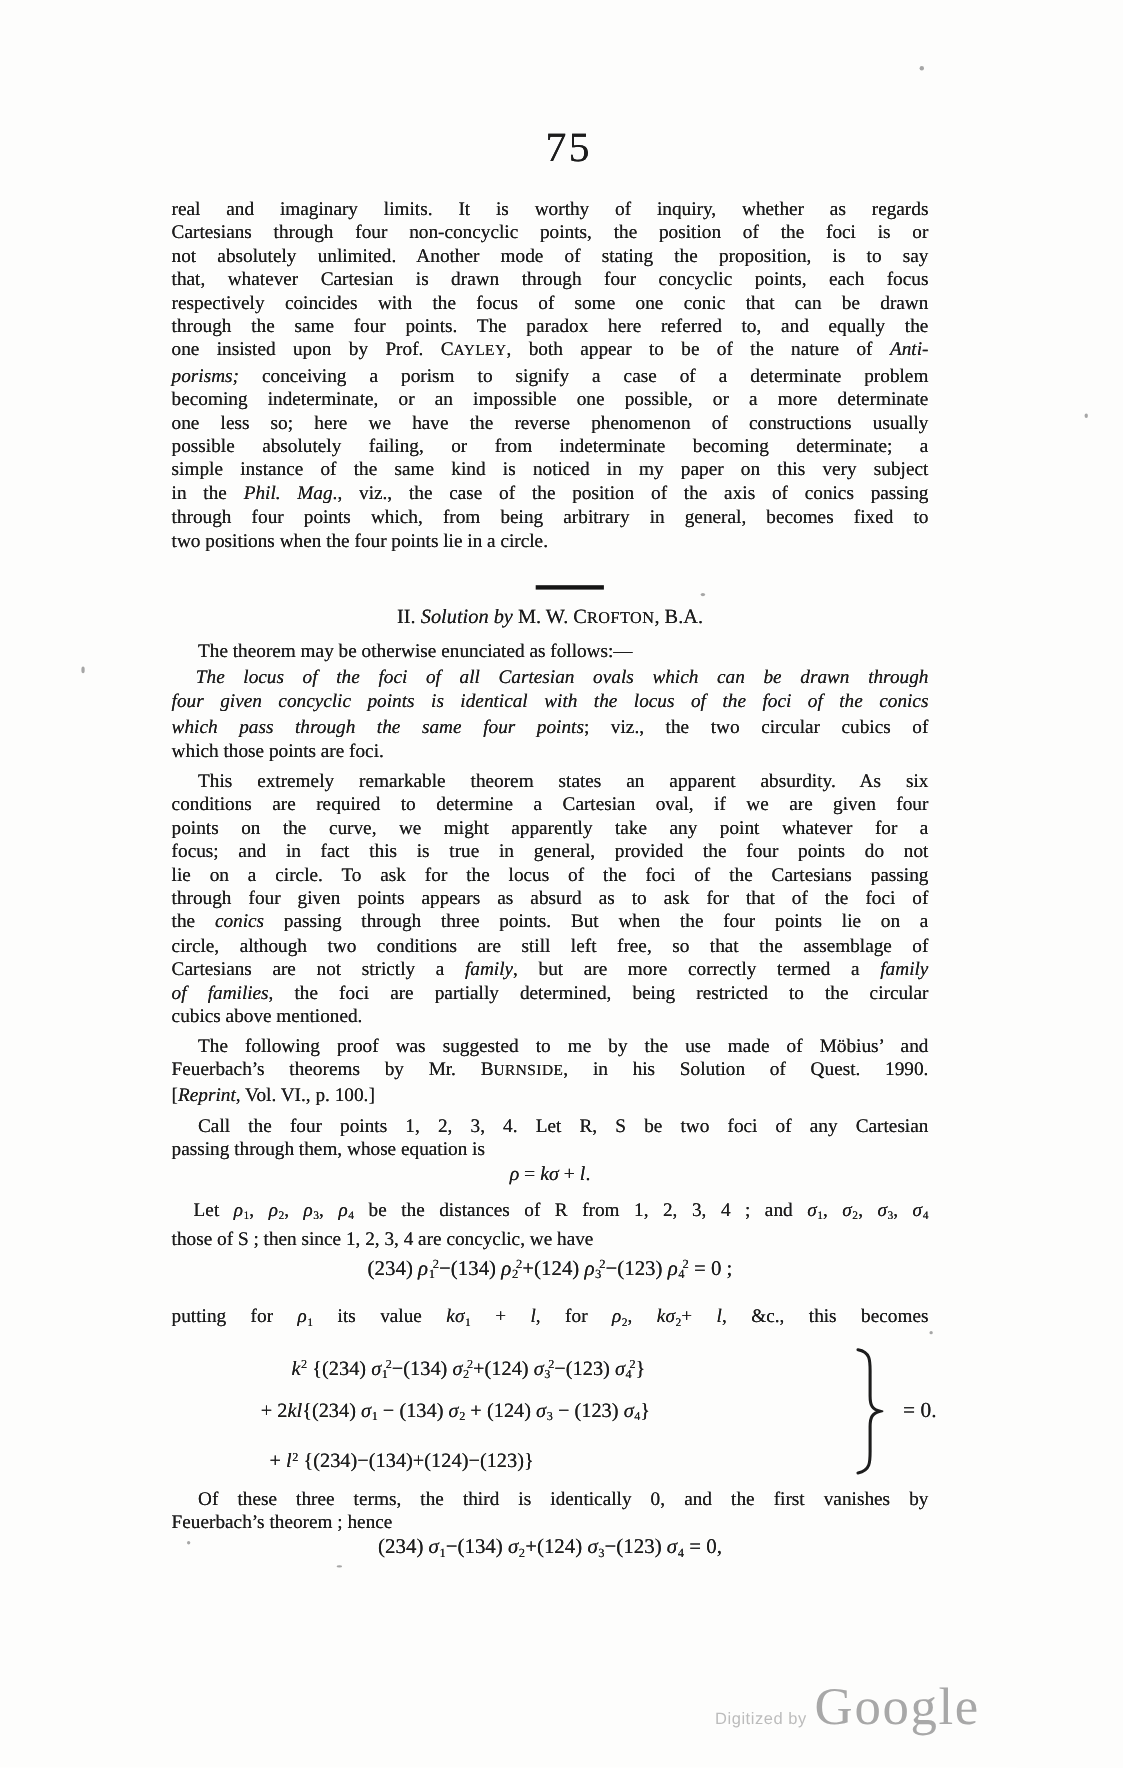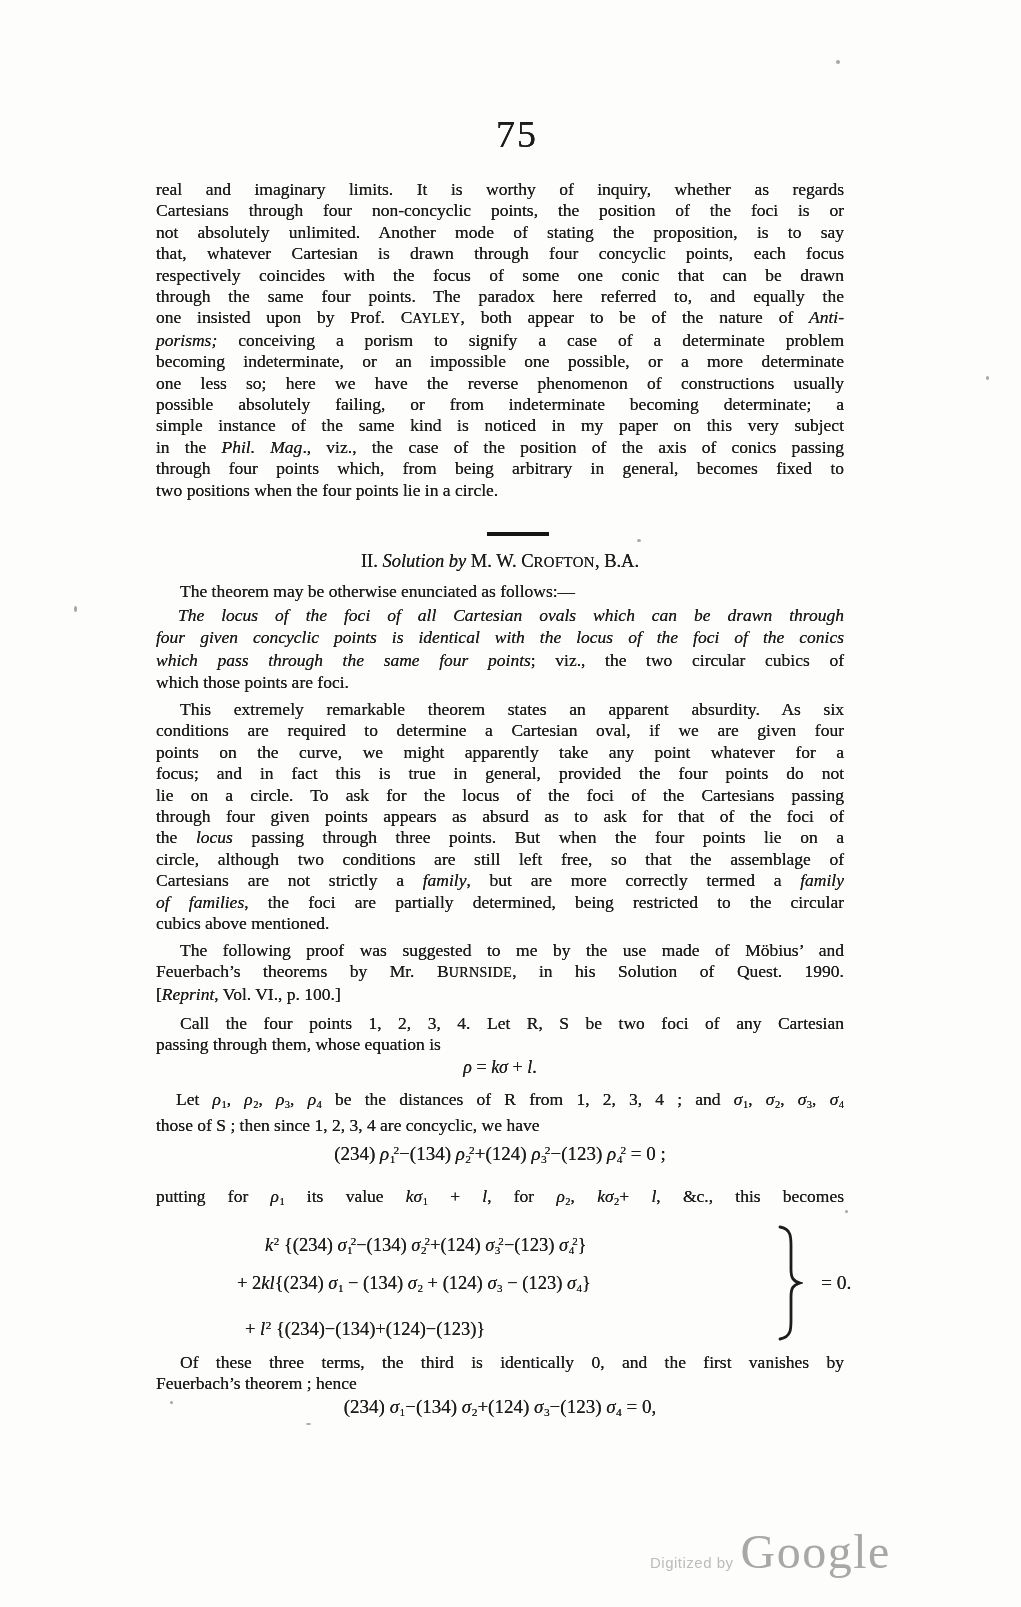--- a/index.html
+++ b/index.html
@@ -91,21 +91,21 @@
       <div class="line nj"><span>which those points are foci.</span></div>
     </div>
 
   <div id="para2" class="col body-text">
       <div class="line" style="padding-left: 24px;"><span>This extremely remarkable theorem states an apparent absurdity.  As six</span></div>
       <div class="line"><span>conditions are required to determine a Cartesian oval, if we are given four</span></div>
       <div class="line"><span>points on the curve, we might apparently take any point whatever for a</span></div>
       <div class="line"><span>focus; and in fact this is true in general, provided the four points do not</span></div>
       <div class="line"><span>lie on a circle.  To ask for the locus of the foci of the Cartesians passing</span></div>
       <div class="line"><span>through four given points appears as absurd as to ask for that of the foci of</span></div>
-      <div class="line"><span>the </span><span class="it">locus</span><span> passing through three points.  But when the four points lie on a</span></div>
+      <div class="line"><span>the </span><span class="it">conics</span><span> passing through three points.  But when the four points lie on a</span></div>
       <div class="line"><span>circle, although two conditions are still left free, so that the assemblage of</span></div>
       <div class="line"><span>Cartesians are not strictly a </span><span class="it">family</span><span>, but are more correctly termed a </span><span class="it">family</span></div>
       <div class="line"><span class="it">of families</span><span>, the foci are partially determined, being restricted to the circular</span></div>
       <div class="line nj"><span>cubics above mentioned.</span></div>
     </div>
 
   <div id="para3" class="col body-text">
       <div class="line" style="padding-left: 24px;"><span>The following proof was suggested to me by the use made of Möbius’ and</span></div>
       <div class="line"><span>Feuerbach’s theorems by Mr. B</span><span class="sc">URNSIDE</span><span>, in his Solution of Quest. 1990.</span></div>
       <div class="line nj"><span>[</span><span class="it">Reprint</span><span>, Vol. VI., p. 100.]</span></div>

